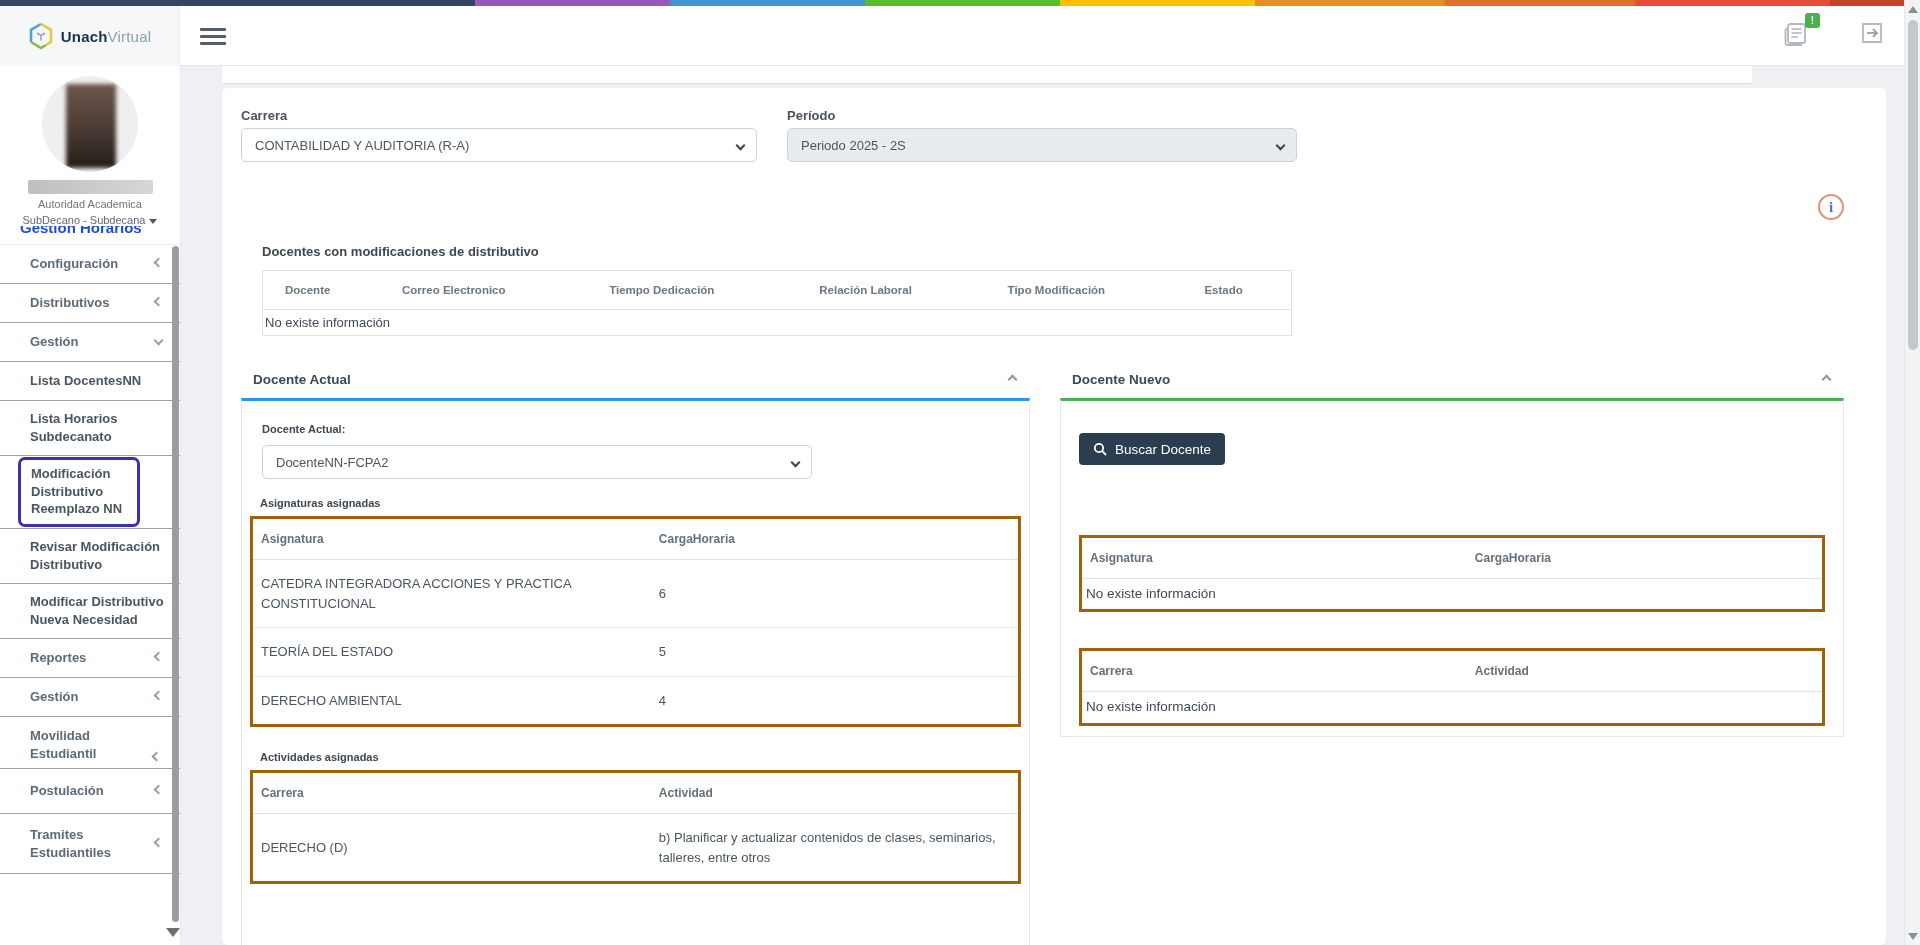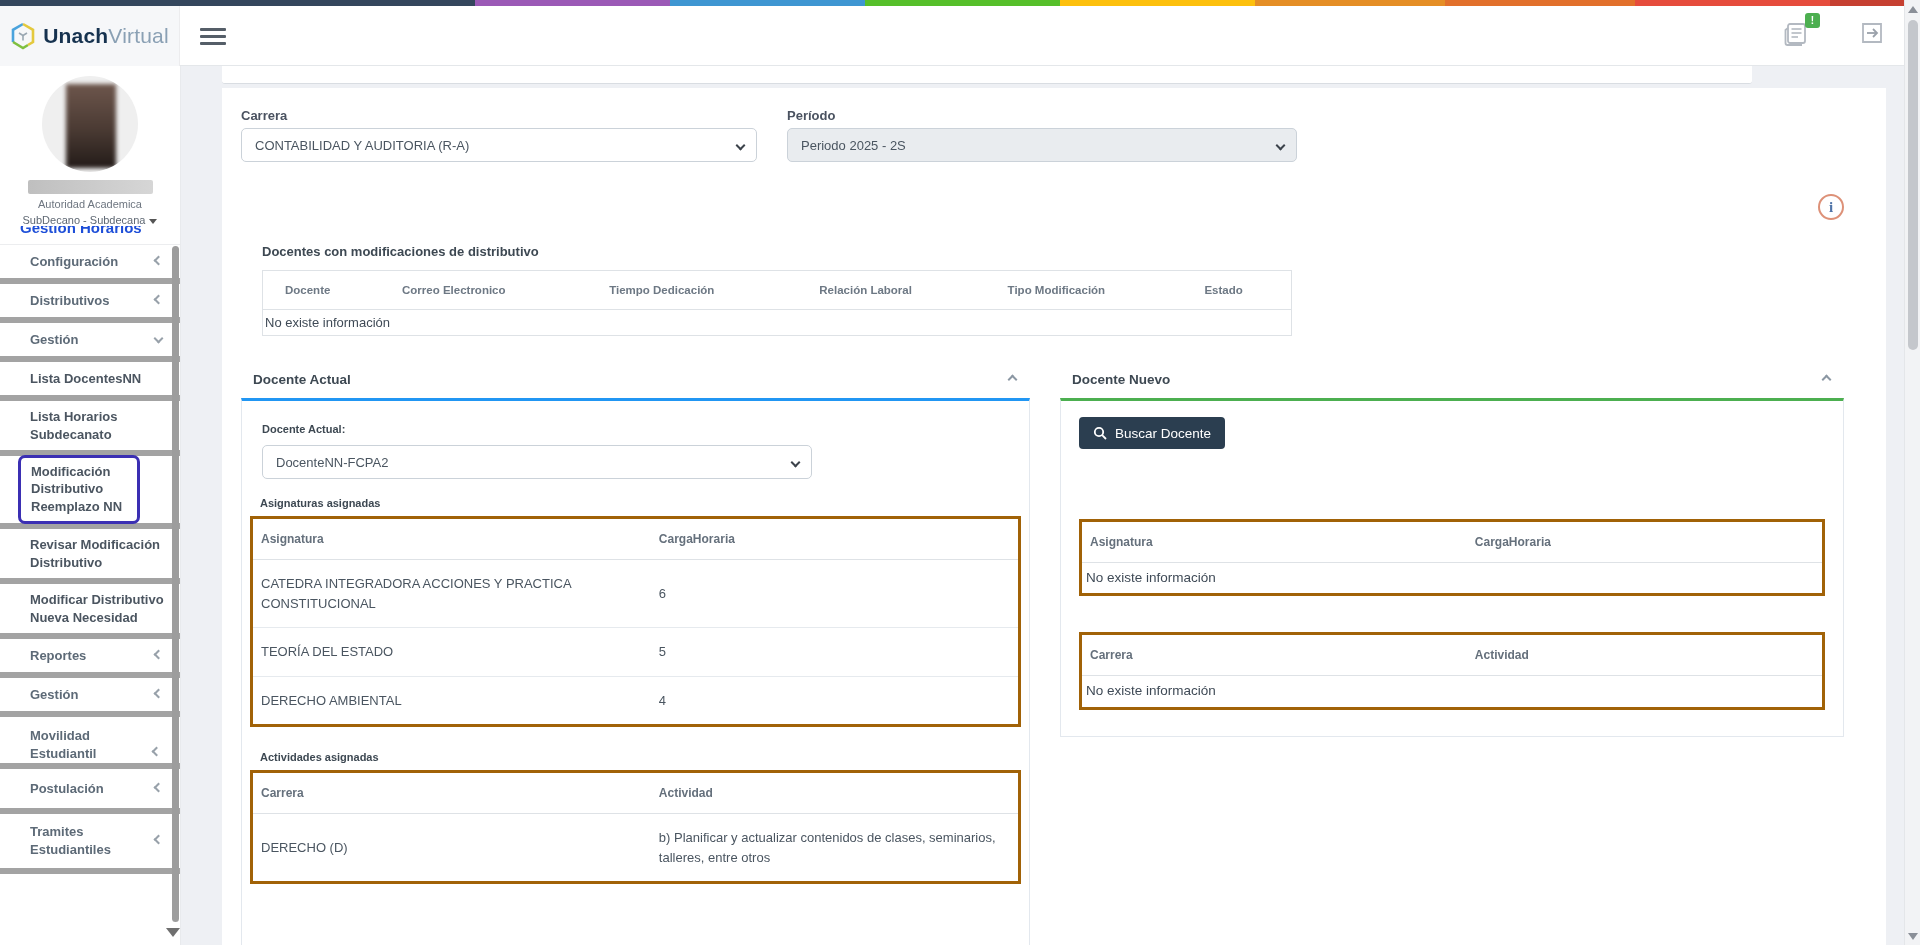--- a/index.html
+++ b/index.html
@@ -10,42 +10,42 @@
   html,body{width:1920px;height:945px;overflow:hidden;}
   body{font-family:"Liberation Sans","DejaVu Sans",sans-serif;background:#eef0f4;position:relative;}
 
   
   .topbar{position:absolute;top:0;left:0;width:1920px;height:6px;display:flex;z-index:20;}
   .topbar div{height:6px;flex:none;}
 
   
   .header{position:absolute;top:6px;left:0;width:1920px;height:60px;background:#fff;border-bottom:1px solid #e4e7ea;z-index:10;}
   .logo-block{position:absolute;left:0;top:0;width:180px;height:60px;background:#f6f7f9;display:flex;align-items:center;justify-content:center;gap:7px;border-right:1px solid #ececee;}
-  .brand{font-size:21px;letter-spacing:.2px;}
+  .brand{font-size:15px;letter-spacing:.2px;}
   .brand b{color:#16324f;font-weight:700;}
   .brand span{color:#8aa0b4;font-weight:400;}
   .hamburger{position:absolute;left:200px;top:19px;width:26px;height:22px;display:flex;flex-direction:column;justify-content:center;gap:4px;cursor:pointer;}
   .hamburger i{display:block;height:3px;background:#555e68;border-radius:1px;}
   .hdr-icons{position:absolute;right:34px;top:12px;display:flex;gap:42px;align-items:center;}
   .report-wrap{position:relative;width:34px;height:34px;}
   .badge{position:absolute;top:-5px;right:-4px;min-width:15px;height:15px;background:var(--c-badge);color:#fff;font-size:10px;font-weight:700;border-radius:3px;display:flex;align-items:center;justify-content:center;}
 
   
   .sidebar{position:absolute;left:0;top:66px;width:180px;height:879px;background:#fff;box-shadow:1px 0 0 #e8eaed;z-index:5;}
   .avatar{position:absolute;left:42px;top:10px;width:96px;height:96px;border-radius:50%;background:#efefef;overflow:hidden;}
   .avatar .blurbox{position:absolute;left:24px;top:8px;width:50px;height:84px;background:linear-gradient(180deg,#6d564c 0%,#4a3a33 55%,#241c19 100%);filter:blur(2px);}
   .name-bar{position:absolute;left:28px;top:114px;width:125px;height:14px;border-radius:2px;background:linear-gradient(90deg,#bfbfbf,#d6d6d6);}
   .org-line{position:absolute;left:0;top:132px;width:180px;text-align:center;font-size:11px;color:#6e7680;}
   .role-line{position:absolute;left:0;top:148px;width:180px;text-align:center;font-size:11px;color:#5f6873;}
   .caret-down{display:inline-block;width:0;height:0;border-left:4px solid transparent;border-right:4px solid transparent;border-top:5px solid #555;vertical-align:middle;margin-left:4px;}
   .section-clip{position:absolute;left:0;top:160px;width:180px;height:16px;overflow:hidden;}
   .section-clip span{display:block;margin-top:-7px;padding-left:20px;font-size:15px;font-weight:700;color:#1d4ed8;}
 
   .menu{position:absolute;left:0;top:178px;width:180px;border-top:1px solid #ecedef;}
-  .mi{position:relative;border-bottom:6px solid #a3a3a3;display:flex;align-items:center;padding-left:30px;padding-right:14px;cursor:pointer;background:#fff;}
+  .mi{position:relative;border-bottom:1px solid #a3a3a3;display:flex;align-items:center;padding-left:30px;padding-right:14px;cursor:pointer;background:#fff;}
   .mi .mi-label{font-size:13px;line-height:1.35;}
   .mi.parent .mi-label{font-weight:700;color:#5d6a77;}
   .mi.sub .mi-label{font-weight:700;color:#4b5560;}
   .chev{width:7px;height:7px;flex:none;}
   .chev-left{border-left:2px solid #98a1aa;border-bottom:2px solid #98a1aa;transform:rotate(45deg);}
   .chev-down{border-left:2px solid #98a1aa;border-bottom:2px solid #98a1aa;transform:rotate(-45deg);}
   .chev-up{border-left:2px solid #8b97a3;border-bottom:2px solid #8b97a3;transform:rotate(135deg);}
   .mi .chev-right-pos{position:absolute;right:18px;top:50%;margin-top:-5px;}
   .mi .chev-bottom-pos{position:absolute;right:20px;bottom:8px;}
   .active-box{border:3px solid var(--c-active);border-radius:7px;padding:5px 8px 6px 10px;margin-left:-12px;width:122px;}
@@ -55,21 +55,21 @@
   .sb-scroll-arrow{position:absolute;left:166px;top:862px;width:0;height:0;border-left:7px solid transparent;border-right:7px solid transparent;border-top:9px solid #6f6f6f;z-index:6;}
 
   
   .page-scrollbar{position:absolute;right:0;top:0;width:16px;height:945px;background:#f2f3f5;border-left:1px solid #e4e6e9;z-index:30;}
   .ps-up{position:absolute;left:3px;top:6px;width:0;height:0;border-left:5px solid transparent;border-right:5px solid transparent;border-bottom:7px solid #8a8f98;}
   .ps-thumb{position:absolute;left:3px;top:20px;width:10px;height:330px;background:#c4c7cc;border-radius:5px;}
   .ps-down{position:absolute;left:3px;bottom:5px;width:0;height:0;border-left:5px solid transparent;border-right:5px solid transparent;border-top:7px solid #8a8f98;}
 
   
   .partial-card{position:absolute;left:222px;top:66px;width:1530px;height:18px;background:#fff;border-bottom:1px solid #d9dde2;border-radius:0 0 3px 3px;z-index:1;}
-  .main-card{position:absolute;left:222px;top:88px;width:1664px;height:857px;background:#fff;border-radius:0;z-index:2;}
+  .main-card{position:absolute;left:222px;top:88px;width:1664px;height:857px;background:#fff;border-radius:6px;z-index:2;}
 
   .field-label{font-size:13px;font-weight:700;color:#4a5260;}
   .select{height:34px;border:1px solid #cbd2d9;border-radius:5px;background:#fff;display:flex;align-items:center;padding:0 30px 0 13px;font-size:13px;color:#4a5560;position:relative;cursor:pointer;}
   .select .sel-caret{position:absolute;right:12px;top:13px;width:7px;height:7px;border-left:2px solid #3c434b;border-bottom:2px solid #3c434b;transform:rotate(-45deg);}
   .select.disabled{background:#e9ecef;}
 
   .lab-carrera{position:absolute;left:19px;top:20px;}
   .sel-carrera{position:absolute;left:19px;top:40px;width:516px;}
   .lab-periodo{position:absolute;left:565px;top:20px;}
   .sel-periodo{position:absolute;left:565px;top:40px;width:510px;}
@@ -85,21 +85,21 @@
   .mod-table td{font-size:13px;color:#3f4a56;padding:5px 2px;}
 
   .panel{position:absolute;}
   .panel-left{left:19px;top:272px;width:789px;}
   .panel-right{left:838px;top:272px;width:784px;}
   .panel-header{height:38px;display:flex;align-items:center;justify-content:space-between;padding:0 14px 0 12px;}
   .panel-title{font-size:13.5px;font-weight:700;color:#3d4852;}
   .panel-card{background:#fff;border:1px solid #e3e8ee;border-top:3px solid var(--c-blue);}
   .panel-card.green{border-top-color:var(--c-green);}
   .panel-left .panel-card{height:560px;padding:22px 8px 0 8px;overflow:hidden;}
-  .panel-right .panel-card{height:339px;padding:16px 18px 0 18px;position:relative;}
+  .panel-right .panel-card{height:339px;padding:32px 18px 0 18px;position:relative;}
 
   .da-label{font-size:11px;font-weight:700;color:#3d4852;margin:0 0 10px 12px;}
   .sel-docente{margin-left:12px;width:550px;}
   .sub-head{font-size:11px;font-weight:700;color:#3d4852;margin:18px 0 7px 10px;}
 
   .data-table{width:100%;border-collapse:collapse;border:3px solid #a16207;}
   .data-table th{font-size:12px;font-weight:600;color:#65707c;text-align:left;padding:13px 8px;border-bottom:1px solid #dee2e6;}
   .data-table td{font-size:13px;color:#4a5560;padding:14px 8px;line-height:1.5;border-bottom:1px solid #e6eaee;}
   .data-table tr:last-child td{border-bottom:0;}
   .col-main{width:52%;}

